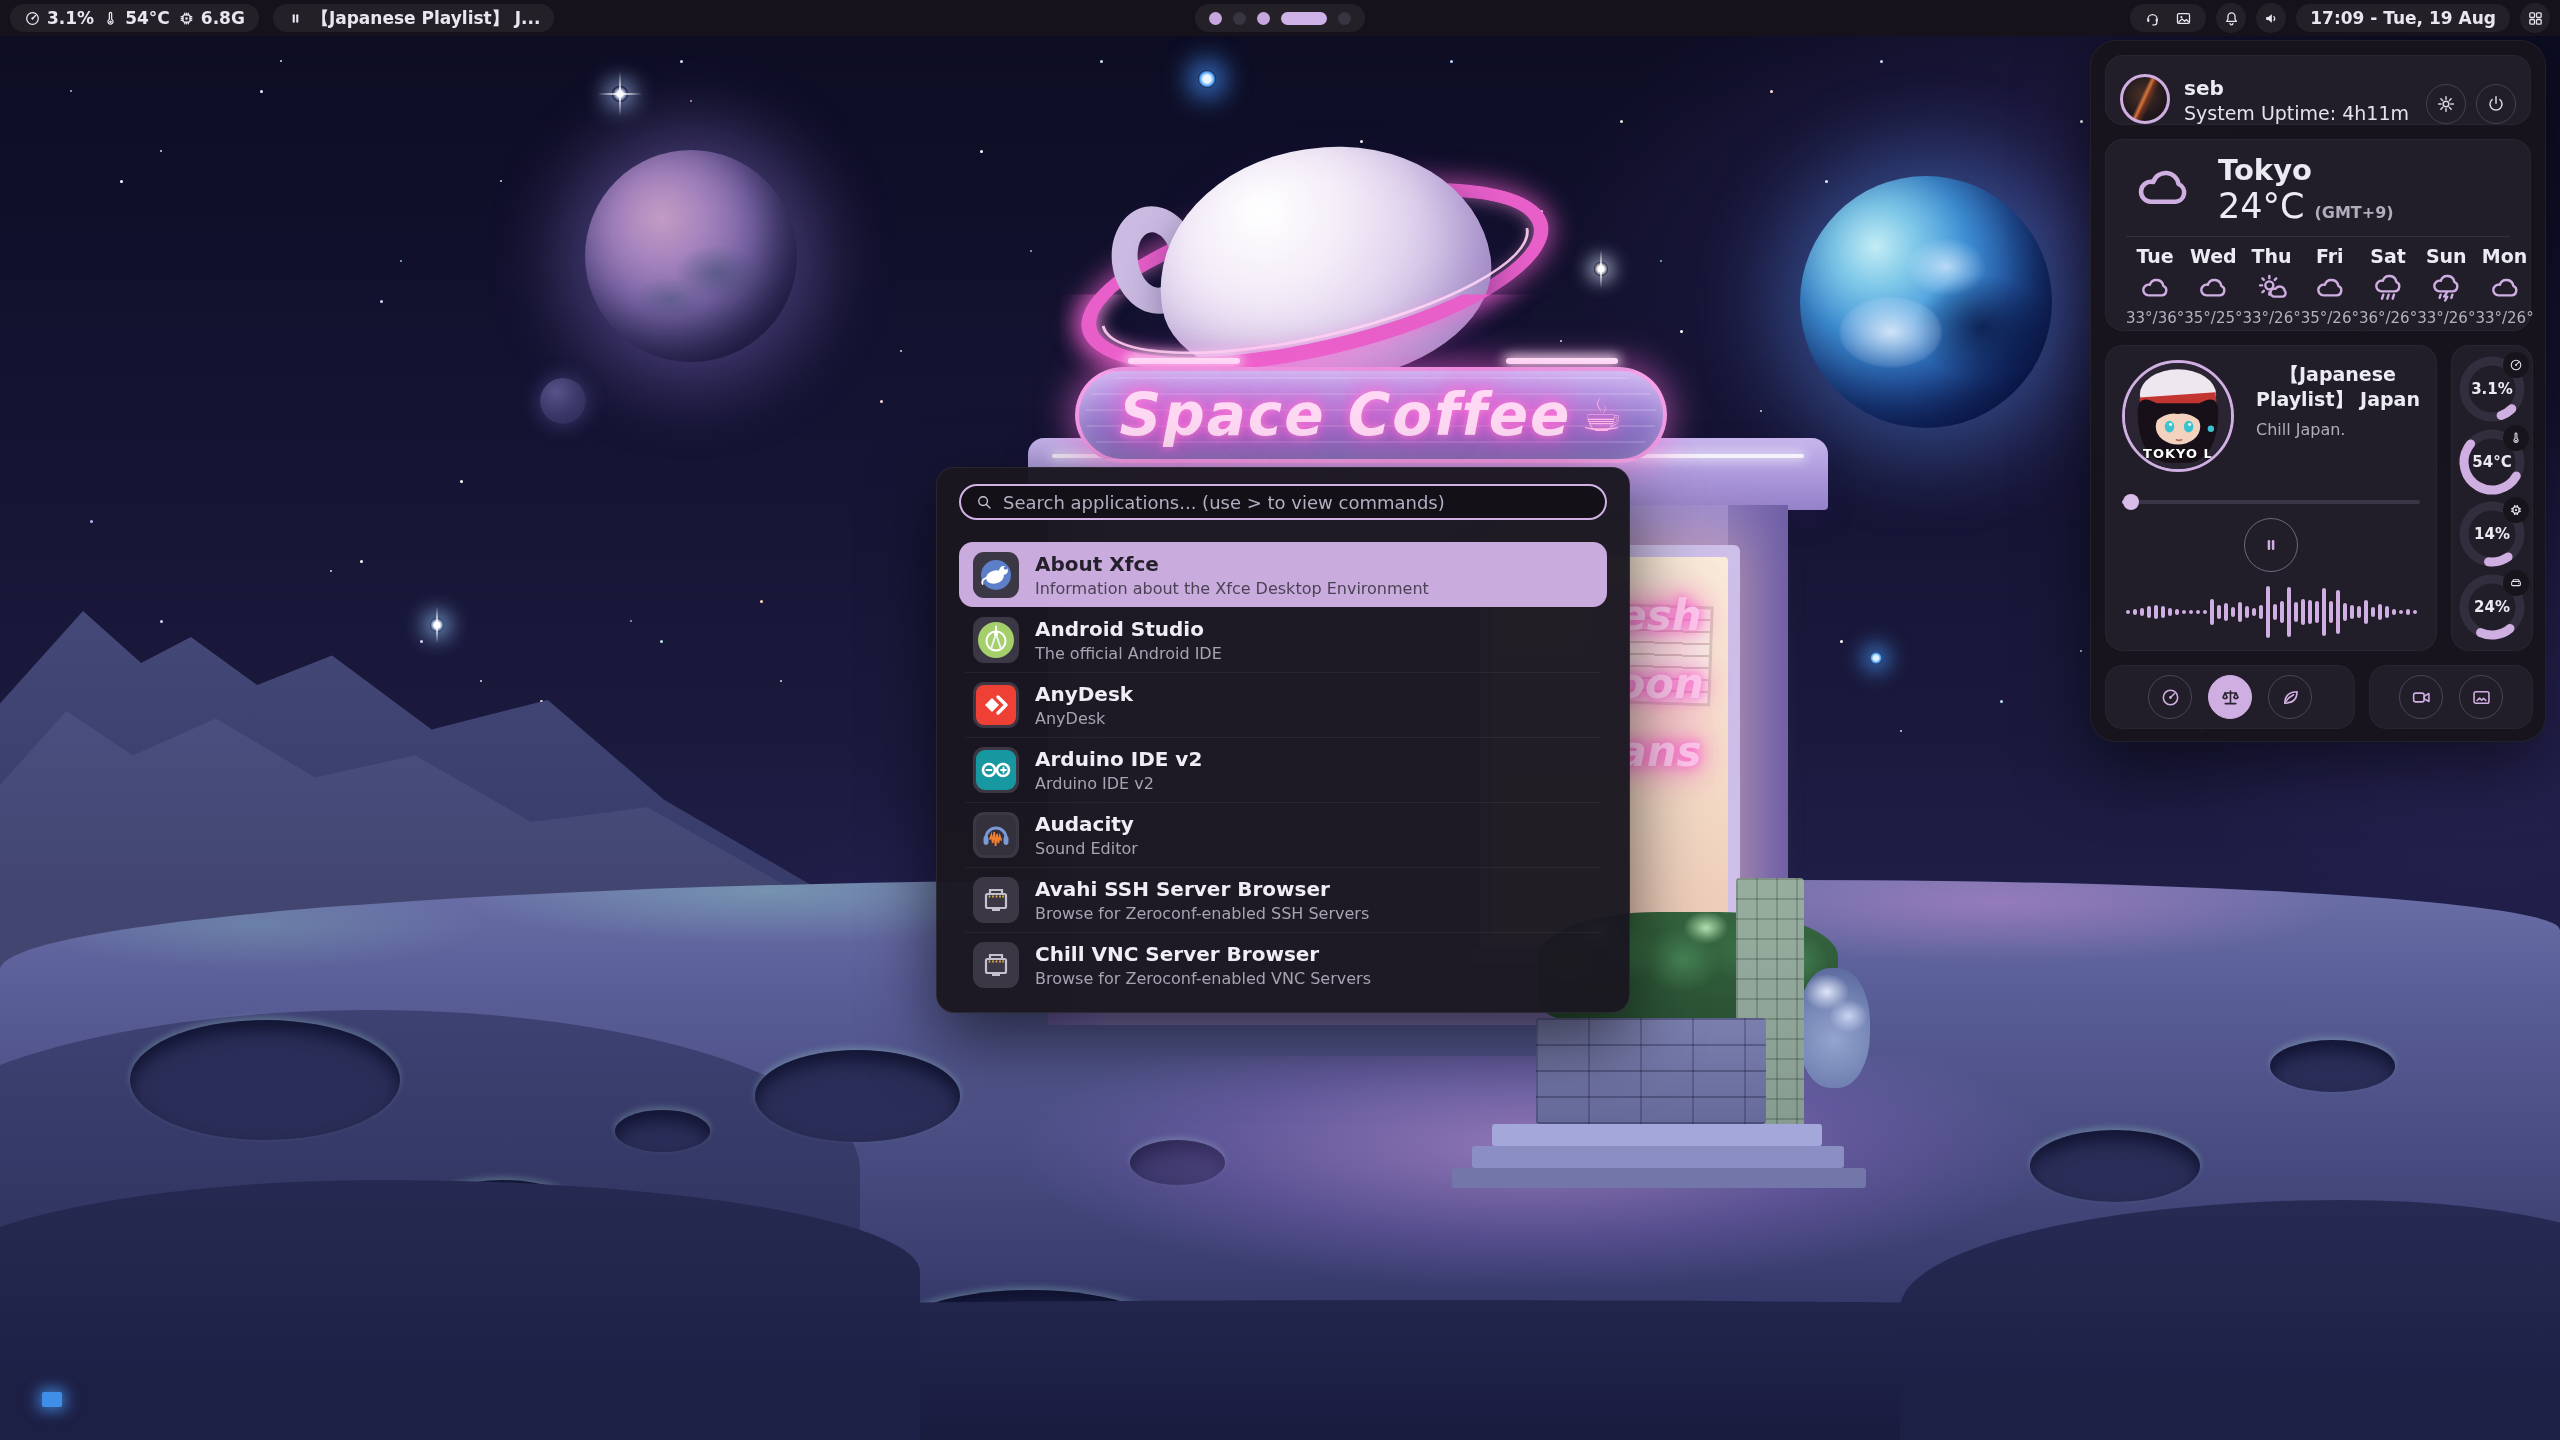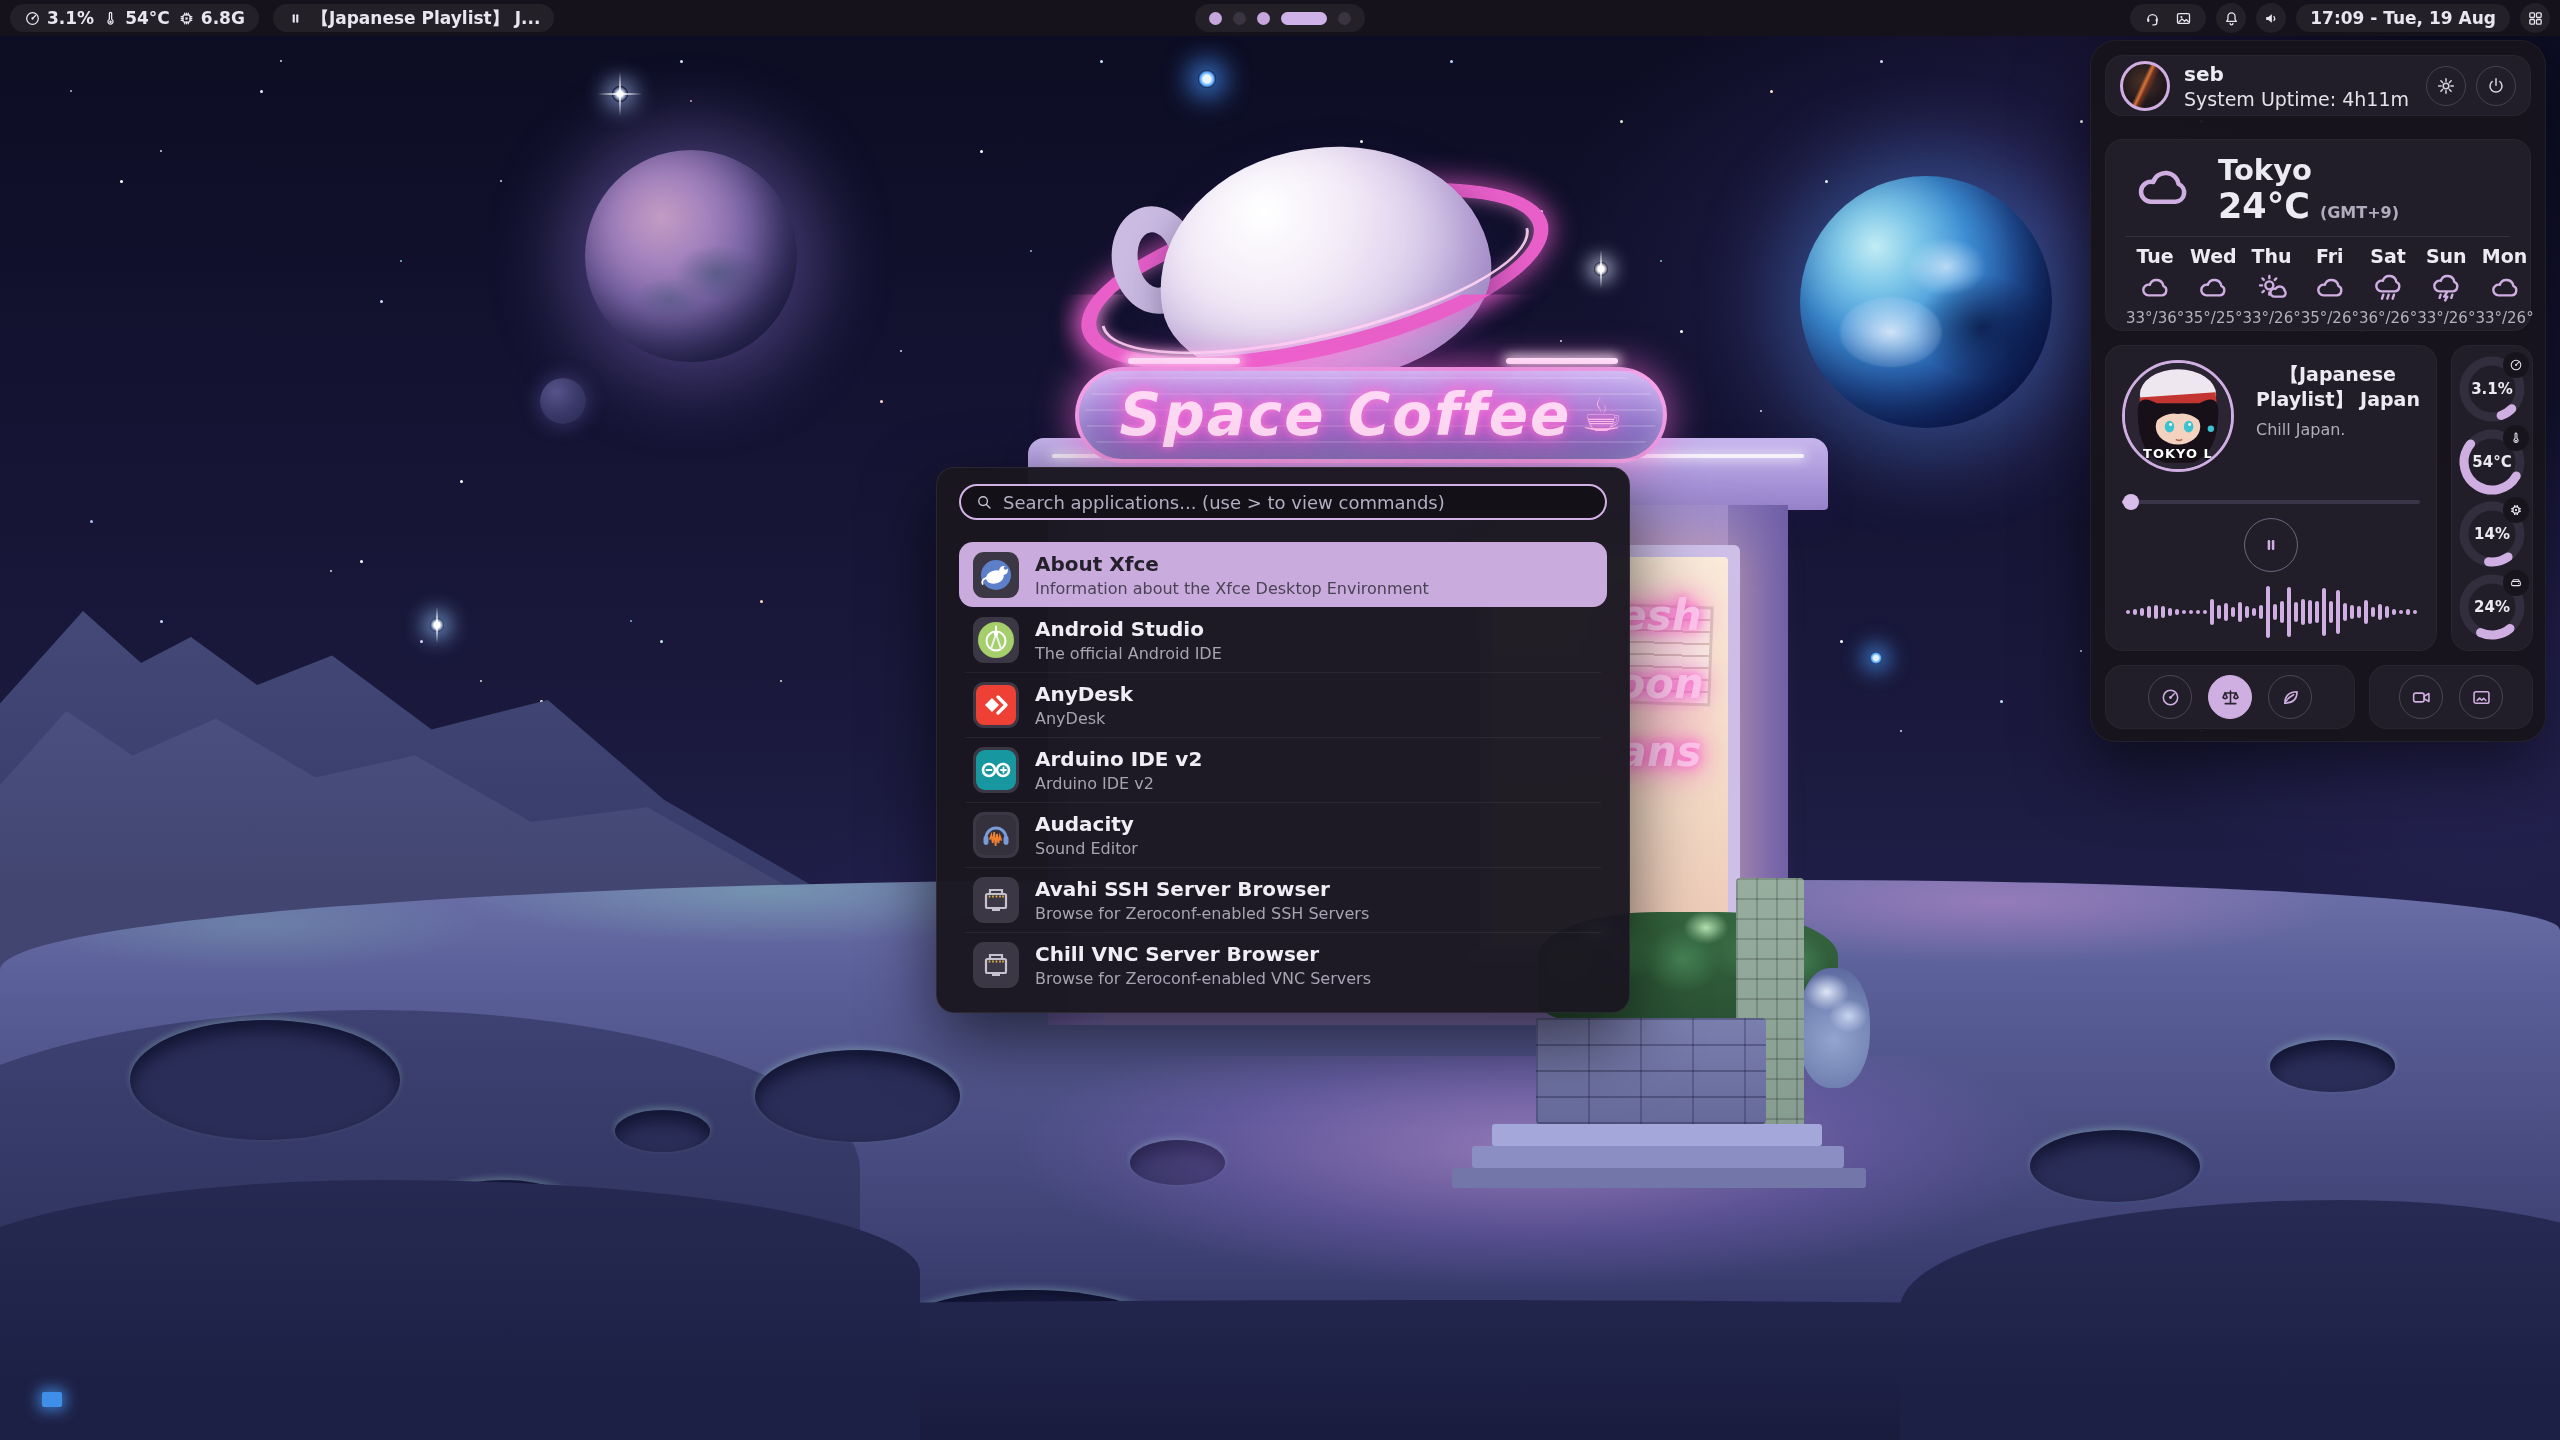--- a/index.html
+++ b/index.html
@@ -217,38 +217,38 @@
   .rt .t { font-size:20px; font-weight:bold; color:#f0edf5; white-space:nowrap; }
   .rt .s { font-size:16px; color:#a8a3b2; white-space:nowrap; }
   .row.selected .t { color:#231f2b; }
   .row.selected .s { color:#4a4356; }
 
   
   .panel { position:absolute; left:2090px; top:40px; width:456px; height:702px; z-index:45;
     background:rgba(23,20,28,.96); border-radius:26px; border:1px solid rgba(255,255,255,.05);
     box-shadow:0 24px 70px rgba(0,0,0,.55); color:#eceaf2; }
   .card { position:absolute; background:#221e29; border-radius:18px; border:1px solid rgba(255,255,255,.035); }
-  .user-card { left:14px; right:14px; top:14px; height:61px; display:flex; align-items:center; padding:0 14px; gap:14px; }
+  .user-card { left:14px; right:14px; top:14px; height:70px; display:flex; align-items:flex-end; padding:0 14px; gap:14px; }
   .avatar { width:50px; height:50px; border-radius:50%; border:3px solid #cfaee2; flex:none;
     background:
       linear-gradient(115deg, transparent 42%, rgba(235,125,60,.9) 48%, rgba(150,60,30,.6) 53%, transparent 62%),
       radial-gradient(circle at 45% 40%, #4a3226 0%, #241a1e 55%, #120f14 100%); }
   .user-meta { display:flex; flex-direction:column; gap:2px; }
   .user-name { font-size:20px; font-weight:bold; }
   .user-uptime { font-size:19px; color:#e4e1ea; }
   .round-btn { width:40px; height:40px; border-radius:50%; border:1.5px solid #45404f; display:flex; align-items:center; justify-content:center; color:#d9d5e2; }
   .round-btn svg { width:20px; height:20px; }
   .user-actions { margin-left:auto; display:flex; gap:10px; }
 
   .weather-card { left:14px; right:14px; top:98px; height:192px; padding:14px 20px; }
   .w-head { display:flex; align-items:center; gap:18px; }
   .w-big-icon { color:#cfaee2; } .w-big-icon svg { width:74px; height:60px; }
   .w-city { font-size:29px; font-weight:bold; line-height:32px; }
   .w-temp-row { display:flex; align-items:baseline; gap:10px; }
-  .w-temp { font-size:35px; font-weight:bold; }
+  .w-temp { font-size:35px; font-weight:normal; }
   .w-tz { font-size:16px; font-weight:bold; color:#b2adbd; }
   .w-div { height:1px; background:rgba(255,255,255,.09); margin:10px 0 8px; }
   .w-forecast { display:flex; }
   .w-col { flex:1; display:flex; flex-direction:column; align-items:center; gap:4px; }
   .w-day { font-size:19px; font-weight:bold; }
   .w-icon { color:#cfaee2; height:34px; display:flex; align-items:center; } .w-icon svg { width:32px; height:32px; }
   .w-temps { font-size:15px; color:#b5b0bf; }
 
   .music-card { left:14px; top:304px; width:332px; height:306px; padding:16px; }
   .album { position:absolute; left:16px; top:14px; width:112px; height:112px; border-radius:50%; border:3px solid #cfaee2; overflow:hidden; background:#2a2433; }

